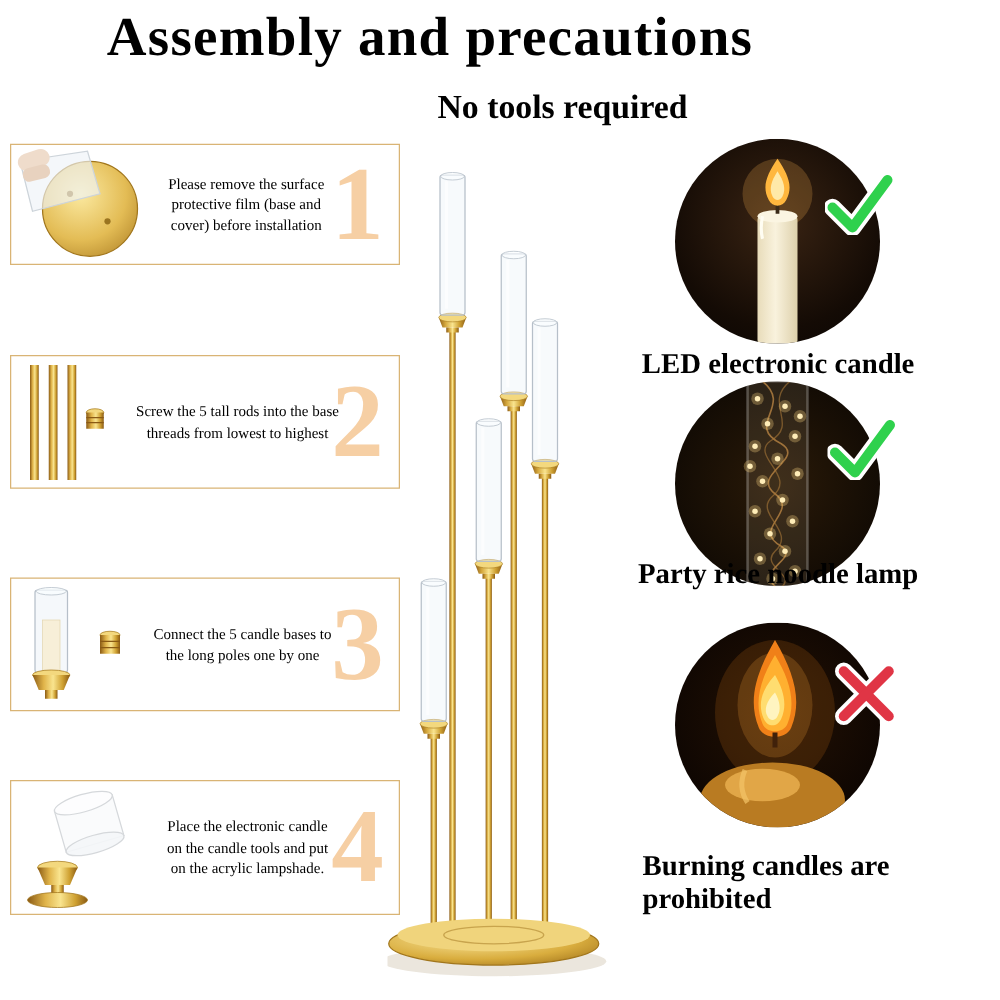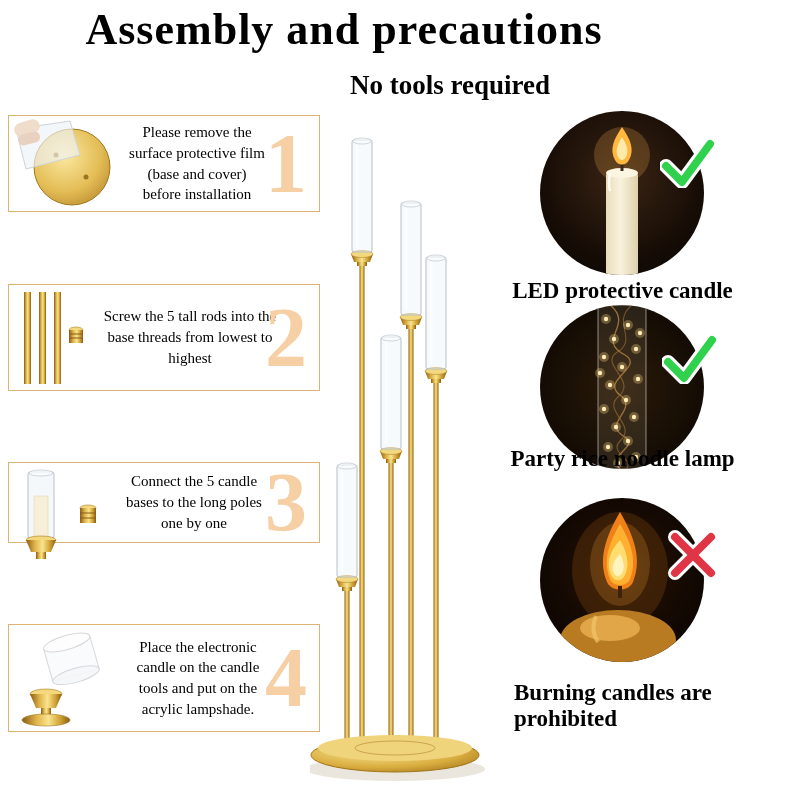--- a/index.html
+++ b/index.html
@@ -15,31 +15,31 @@
     position:absolute;top:70px;left:350px;width:280px;margin:0;text-align:left;
     font-size:27px;font-weight:bold;
   }
   .step{
     position:absolute;left:8px;width:312px;background:#fff;
     border:1px solid #d9b475;box-sizing:border-box;
   }
   .step .photo{position:absolute;left:3px;top:3px;}
   .step .text{
     position:absolute;top:0;bottom:0;display:flex;align-items:center;justify-content:center;
-    font-size:15px;line-height:1.38;text-align:center;
+    font-size:12px;line-height:1.38;text-align:center;
   }
   .step .num{
     position:absolute;right:12px;top:50%;transform:translateY(-50%);
     font-size:84px;font-weight:bold;color:#f6cfa4;line-height:1;
   }
   #step1{top:115px;height:97px;}
   #step1 .text{left:118px;right:52px;}
   #step2{top:284px;height:107px;}
   #step2 .text{left:92px;right:40px;}
-  #step3{top:462px;height:81px;}
+  #step3{top:462px;height:107px;}
   #step3 .text{left:112px;right:52px;}
   #step4{top:624px;height:108px;}
   #step4 .text{left:120px;right:52px;}
   .candelabra{position:absolute;left:310px;top:135px;width:185px;height:660px;}
   .circle-photo{position:absolute;border-radius:50%;overflow:hidden;}
   #circle1{left:540px;top:111px;width:164px;height:164px;}
   #circle2{left:540px;top:305px;width:164px;height:164px;}
   #circle3{left:540px;top:498px;width:164px;height:164px;}
   .mark{position:absolute;z-index:5;}
   #check1{left:660px;top:138px;}
@@ -230,21 +230,21 @@
     <path d="M70,62 q-2,10 0,18" stroke="#fffdf2" stroke-width="2.5" fill="none"></path>
     <rect x="80.5" y="48" width="3" height="12" fill="#3a2a18"></rect>
     <path d="M82,16 C90,28 95,38 89,49 C86,55 78,55 75,49 C69,38 74,28 82,16 Z" fill="#ffb73e"></path>
     <path d="M82,26 C87,34 89,40 86,46 C84,50 80,50 78,46 C75,40 77,34 82,26 Z" fill="#ffe9a8"></path>
   </svg>
 </div>
 <svg class="mark" id="check1" width="56" height="50" viewBox="0 0 56 50">
   <polyline points="6,28 22,44 50,6" fill="none" stroke="#ffffff" stroke-width="14" stroke-linecap="round" stroke-linejoin="round"></polyline>
   <polyline points="6,28 22,44 50,6" fill="none" stroke="#2fd14d" stroke-width="8" stroke-linecap="round" stroke-linejoin="round"></polyline>
 </svg>
-<div class="item-label" id="label1">LED protective candle</div>
+<div class="item-label" id="label1">LED electronic candle</div>
 
 <div class="circle-photo" id="circle2">
   <svg width="164" height="164" viewBox="0 0 164 164">
     <defs>
       <radialGradient id="bg2" cx="0.5" cy="0.5" r="0.75">
         <stop offset="0" stop-color="#2a1a08"></stop>
           <stop offset="0.7" stop-color="#120b04"></stop>
           <stop offset="1" stop-color="#0a0602"></stop>
       </radialGradient>
     </defs>

